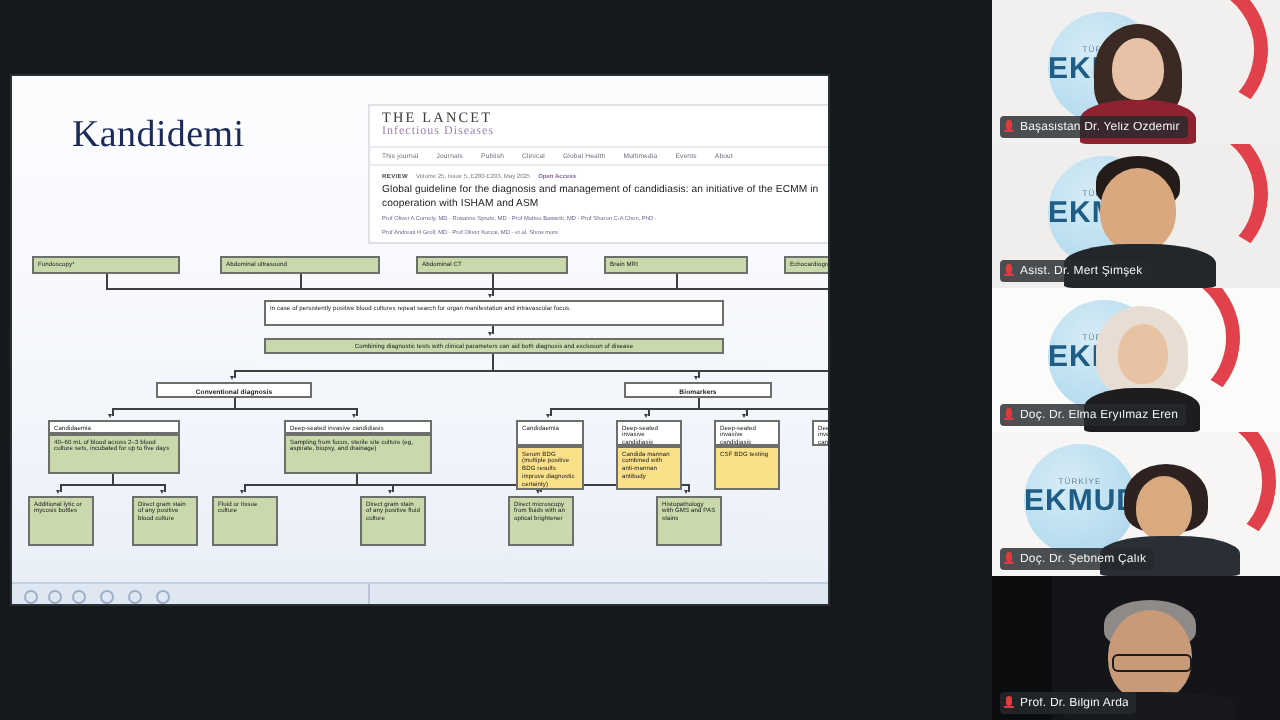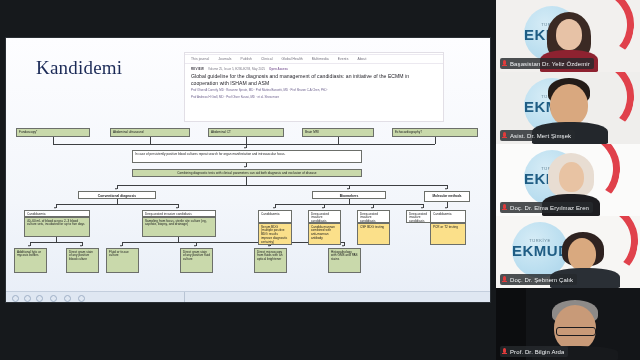--- a/index.html
+++ b/index.html
@@ -6,21 +6,21 @@
   body{
     width:640px;height:360px;overflow:hidden;
     background:#16191c;
     font-family:"Liberation Sans",sans-serif;
     -webkit-font-smoothing:antialiased;
   }
   .app{position:relative;width:640px;height:360px;background:#16191c;}
 
   
   .share-stage{position:absolute;left:0;top:0;width:496px;height:360px;background:#16191c;overflow:hidden;}
-  .slide-frame{position:absolute;left:6px;top:38px;width:484px;height:264px;background:#ffffff;
+  .slide-frame{position:absolute;left:6px;top:38px;width:408px;height:264px;background:#ffffff;
                box-shadow:0 0 0 1px #2a2f34;overflow:hidden;}
   .slide{position:absolute;inset:0;background:linear-gradient(180deg,#fdfdff 0%,#f3f6fb 62%,#e8eef7 100%);}
 
   .slide-title{position:absolute;left:30px;top:18px;width:150px;
                font-family:"Liberation Serif",serif;color:#1b2a57;font-size:19px;line-height:1.22;
                letter-spacing:.2px;}
 
   
   .lancet{position:absolute;left:178px;top:14px;width:258px;height:68px;background:#fff;
           border:1px solid #e2dfe6;overflow:hidden;}
@@ -89,20 +89,24 @@
 
   <div class="share-stage">
     <div class="slide-frame">
       <div class="slide">
 
         <div class="slide-title">
           <div>Kandidemi</div>
         </div>
 
         <div class="lancet">
+          <div class="lancet-brand">
+            <div class="l1">THE LANCET</div>
+            <div class="l2">Infectious Diseases</div>
+          </div>
           <div class="lancet-nav">
             <span>This journal</span>
             <span>Journals</span>
             <span>Publish</span>
             <span>Clinical</span>
             <span>Global Health</span>
             <span>Multimedia</span>
             <span>Events</span>
             <span>About</span>
           </div>

